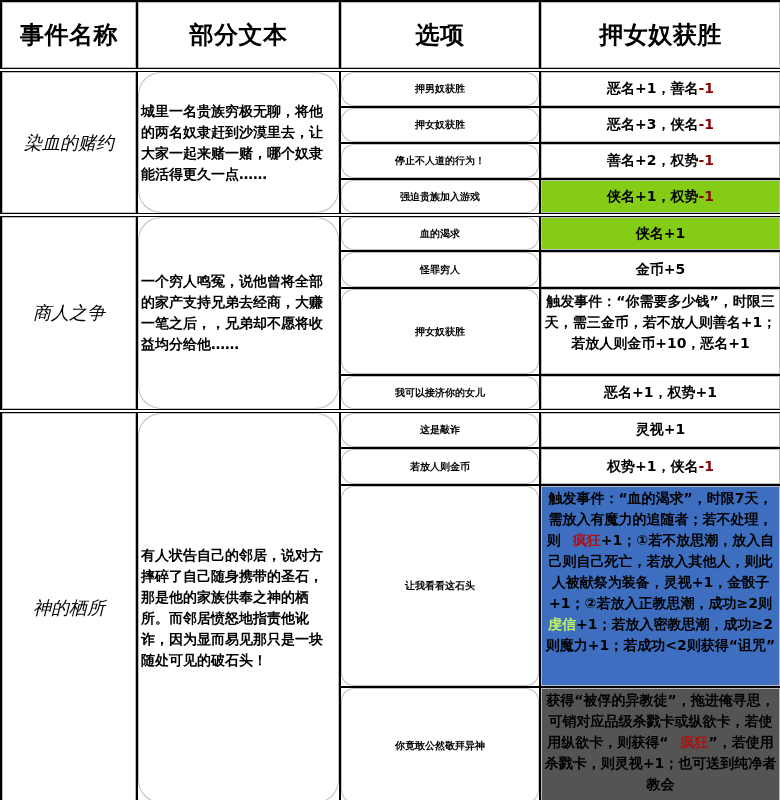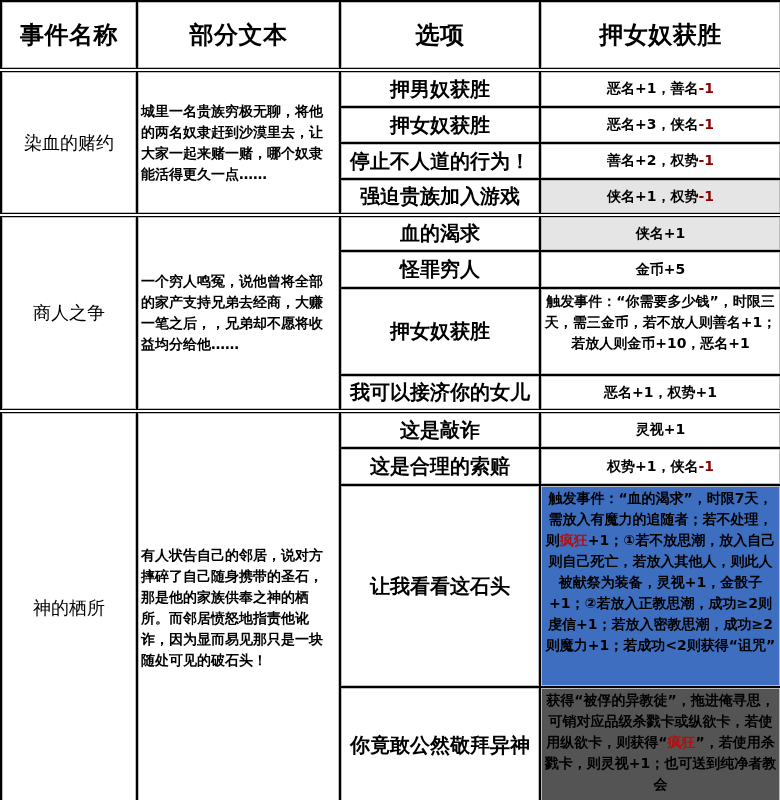--- a/index.html
+++ b/index.html
@@ -4,31 +4,31 @@
 <style>
   html, body { margin: 0; padding: 0; background: #ffffff; }
   body { width: 780px; height: 800px; overflow: hidden; position: relative;
          font-family: "DejaVu Sans", "Liberation Sans", sans-serif; color: #000; }
   table.events { border-collapse: collapse; table-layout: fixed; width: 780px;
                  position: absolute; left: 0; top: 0; }
   table.events td, table.events th { border: 2px solid #000; box-shadow: inset 0 0 0 1px #bdbdbd;
                  padding: 0 3px; vertical-align: middle; overflow: hidden; }
   th { height: 66px; font-size: 24px; font-weight: bold; text-align: center; letter-spacing: 0.5px; }
   thead tr { border-bottom: 4px double #000; }
-  td.event-name { font-size: 18px; font-weight: normal; text-align: center; }
-  td.part-text { font-size: 14px; font-weight: bold; line-height: 21px; text-align: left; padding: 0 4px; }
-  td.choice { font-size: 20px; font-weight: bold; text-align: center; height: 33px; }
+  td.event-name { font-size: 18px; font-weight: normal; text-align: center; font-style: italic; }
+  td.part-text { font-size: 14px; font-weight: bold; line-height: 21px; text-align: left; padding: 0 4px; border-radius: 23px; }
+  td.choice { font-size: 10px; font-weight: bold; text-align: center; height: 33px; border-radius: 13px; }
   td.outcome { font-size: 14px; font-weight: bold; text-align: center; }
   td.outcome.multi { text-align: center; line-height: 21px; padding: 2px 3px; vertical-align: top; }
   .neg { color: #8b0000; }
-  .hl-yellow { background: #e5e5e5; }
+  .hl-yellow { background: #84cc16; }
   .hl-blue { background: #3d6ebf; }
   .hl-gray { background: #545454; }
-  .red-word { color: #b01010; }
-  .blue-word { color: #000000; }
+  .red-word { color: #b01010; padding-left: 12px; }
+  .blue-word { color: #bef264; }
   tr.group-start td { border-top: 4px double #000; }
 </style>
 </head>
 <body>
 
 <table class="events">
   <colgroup>
     <col style="width:136px">
       <col style="width:203px">
       <col style="width:200px">
@@ -82,21 +82,21 @@
       <td class="outcome">恶名+1，权势+1</td>
     </tr>
 
     <tr class="group-start" style="height:37px">
       <td class="event-name" rowspan="4">神的栖所</td>
       <td class="part-text" rowspan="4">有人状告自己的邻居，说对方摔碎了自己随身携带的圣石，那是他的家族供奉之神的栖所。而邻居愤怒地指责他讹诈，因为显而易见那只是一块随处可见的破石头！</td>
       <td class="choice">这是敲诈</td>
       <td class="outcome">灵视+1</td>
     </tr>
     <tr style="height:37px">
-      <td class="choice">这是合理的索赔</td>
+      <td class="choice">若放人则金币</td>
       <td class="outcome"><span>权势+1，侠名</span><span class="neg">-1</span></td>
     </tr>
     <tr style="height:202px">
       <td class="choice">让我看看这石头</td>
       <td class="outcome multi hl-blue"><span>触发事件：“血的渴求”，时限7天，需放入有魔力的追随者；若不处理，则</span><span class="red-word">疯狂</span><span>+1；①若不放思潮，放入自己则自己死亡，若放入其他人，则此人被献祭为装备，灵视+1，金骰子+1；②若放入正教思潮，成功≥2则</span><span class="blue-word">虔信</span><span>+1；若放入密教思潮，成功≥2则魔力+1；若成功&lt;2则获得“诅咒”</span></td>
     </tr>
     <tr style="height:117px">
       <td class="choice">你竟敢公然敬拜异神</td>
       <td class="outcome multi hl-gray"><span>获得“被俘的异教徒”，拖进俺寻思，可销对应品级杀戮卡或纵欲卡，若使用纵欲卡，则获得“</span><span class="red-word">疯狂</span><span>”，若使用杀戮卡，则灵视+1；也可送到纯净者教会</span></td>
     </tr>

